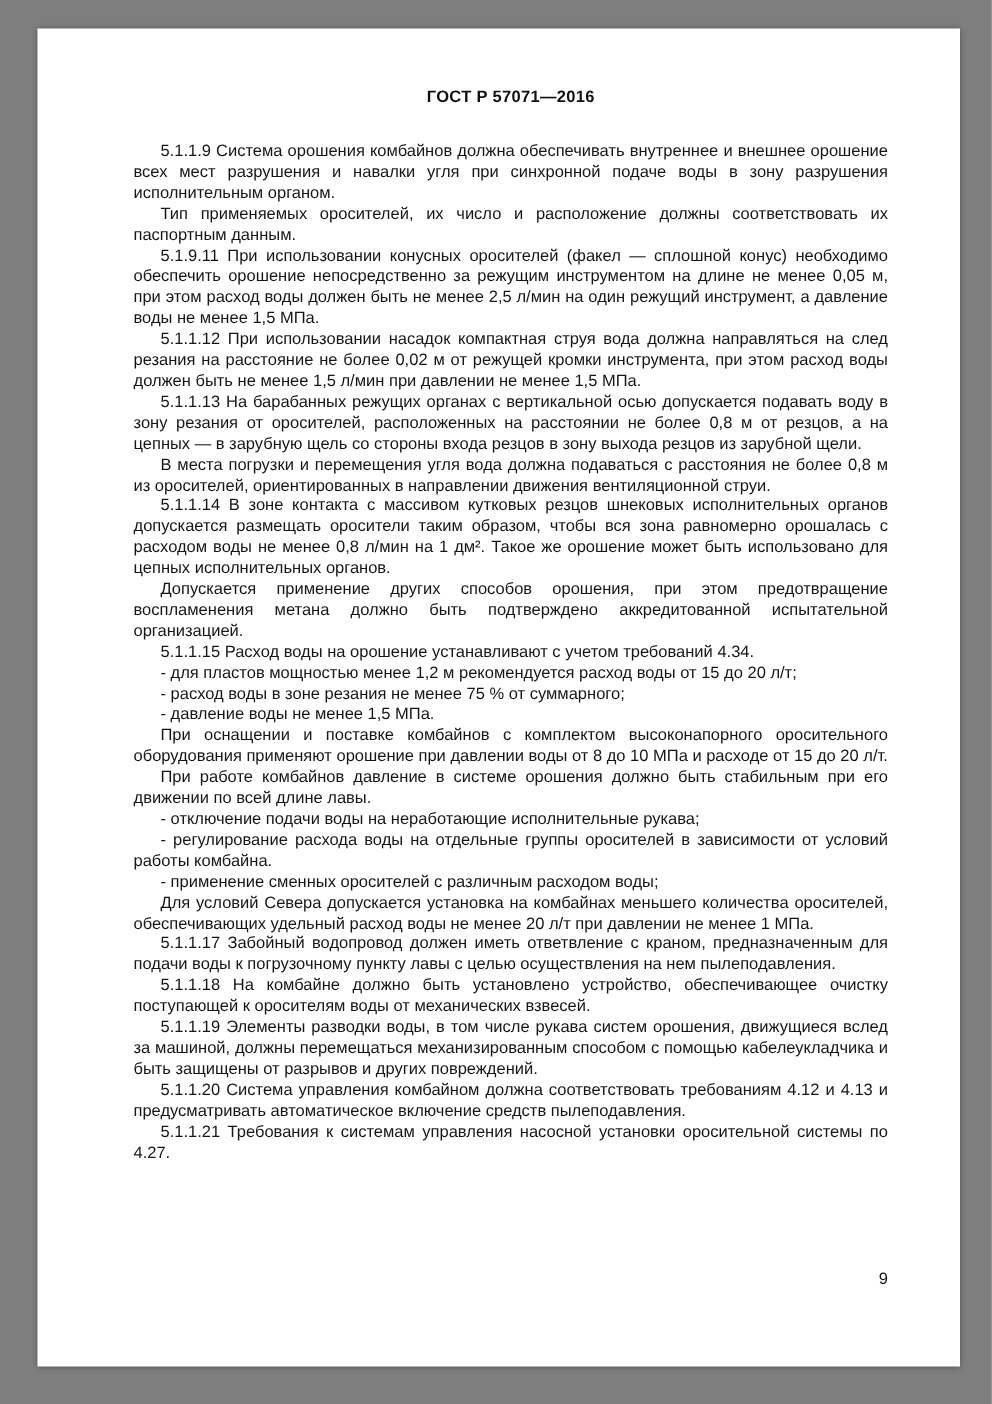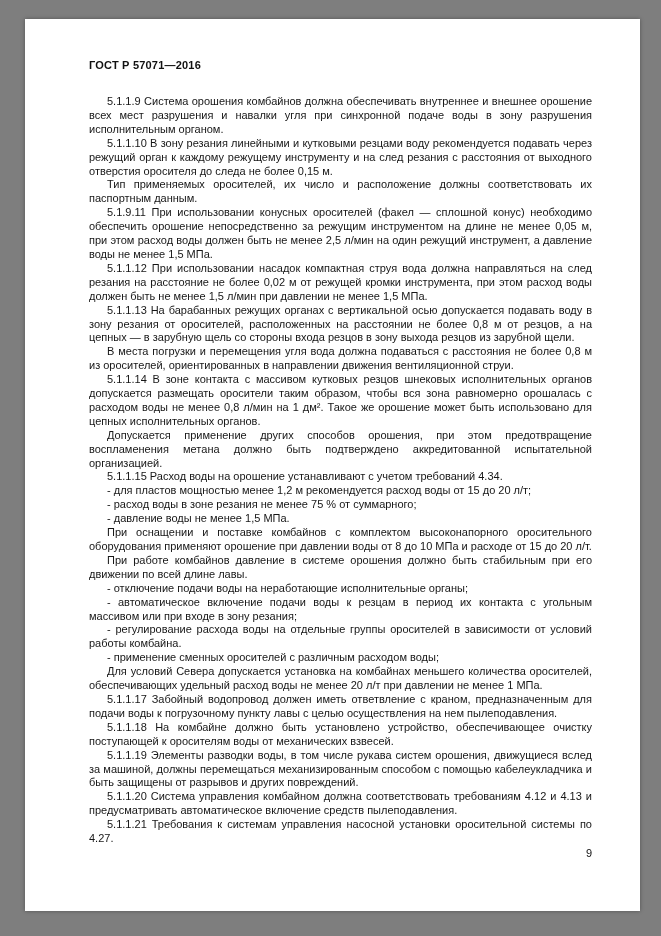--- a/index.html
+++ b/index.html
@@ -20,21 +20,21 @@
     left: 25px;
     top: 19px;
     width: 615px;
     height: 892px;
     background: #ffffff;
     box-sizing: border-box;
     padding: 40px 48px 30px 64px;
     box-shadow: 0 0 4px rgba(0,0,0,0.35);
   }
   .doc-header {
-    text-align: left;
+    text-align: center;
     font-size: 11px;
     font-weight: bold;
     color: #111;
     margin-bottom: 24px;
     letter-spacing: 0.2px;
   }
   .doc-body {
     color: #161616;
   }
   .para {
@@ -56,36 +56,34 @@
 </head>
 <body>
 
 <div class="viewport">
   <div class="page">
     <div class="doc-header">
       <span>ГОСТ Р 57071—2016</span>
     </div>
     <div class="doc-body">
         <p class="para">5.1.1.9 Система орошения комбайнов должна обеспечивать внутреннее и внешнее орошение всех мест разрушения и навалки угля при синхронной подаче воды в зону разрушения исполнительным органом.</p>
-        <p class="para">5.1.1.10 В зону резания линейными и кутковыми резцами воду рекомендуется подавать через режущий орган к каждому режущему инструменту и на след резания с расстояния от выходного отверстия оросителя до следа не более 0,15 м.</p>
         <p class="para">Тип применяемых оросителей, их число и расположение должны соответствовать их паспортным данным.</p>
         <p class="para">5.1.9.11 При использовании конусных оросителей (факел — сплошной конус) необходимо обеспечить орошение непосредственно за режущим инструментом на длине не менее 0,05 м, при этом расход воды должен быть не менее 2,5 л/мин на один режущий инструмент, а давление воды не менее 1,5 МПа.</p>
         <p class="para">5.1.1.12 При использовании насадок компактная струя вода должна направляться на след резания на расстояние не более 0,02 м от режущей кромки инструмента, при этом расход воды должен быть не менее 1,5 л/мин при давлении не менее 1,5 МПа.</p>
         <p class="para">5.1.1.13 На барабанных режущих органах с вертикальной осью допускается подавать воду в зону резания от оросителей, расположенных на расстоянии не более 0,8 м от резцов, а на цепных — в зарубную щель со стороны входа резцов в зону выхода резцов из зарубной щели.</p>
         <p class="para">В места погрузки и перемещения угля вода должна подаваться с расстояния не более 0,8 м из оросителей, ориентированных в направлении движения вентиляционной струи.</p>
         <p class="para">5.1.1.14 В зоне контакта с массивом кутковых резцов шнековых исполнительных органов допускается размещать оросители таким образом, чтобы вся зона равномерно орошалась с расходом воды не менее 0,8 л/мин на 1 дм². Такое же орошение может быть использовано для цепных исполнительных органов.</p>
         <p class="para">Допускается применение других способов орошения, при этом предотвращение воспламенения метана должно быть подтверждено аккредитованной испытательной организацией.</p>
         <p class="para">5.1.1.15 Расход воды на орошение устанавливают с учетом требований 4.34.</p>
         <p class="para">- для пластов мощностью менее 1,2 м рекомендуется расход воды от 15 до 20 л/т;</p>
         <p class="para">- расход воды в зоне резания не менее 75 % от суммарного;</p>
         <p class="para">- давление воды не менее 1,5 МПа.</p>
         <p class="para">При оснащении и поставке комбайнов с комплектом высоконапорного оросительного оборудования применяют орошение при давлении воды от 8 до 10 МПа и расходе от 15 до 20 л/т.</p>
         <p class="para">При работе комбайнов давление в системе орошения должно быть стабильным при его движении по всей длине лавы.</p>
-        <p class="para">- отключение подачи воды на неработающие исполнительные органы;</p>
-        <p class="para">- автоматическое включение подачи воды к резцам в период их контакта с угольным массивом или при входе в зону резания;</p>
+        <p class="para">- отключение подачи воды на неработающие исполнительные рукава;</p>
         <p class="para">- регулирование расхода воды на отдельные группы оросителей в зависимости от условий работы комбайна.</p>
         <p class="para">- применение сменных оросителей с различным расходом воды;</p>
         <p class="para">Для условий Севера допускается установка на комбайнах меньшего количества оросителей, обеспечивающих удельный расход воды не менее 20 л/т при давлении не менее 1 МПа.</p>
         <p class="para">5.1.1.17 Забойный водопровод должен иметь ответвление с краном, предназначенным для подачи воды к погрузочному пункту лавы с целью осуществления на нем пылеподавления.</p>
         <p class="para">5.1.1.18 На комбайне должно быть установлено устройство, обеспечивающее очистку поступающей к оросителям воды от механических взвесей.</p>
         <p class="para">5.1.1.19 Элементы разводки воды, в том числе рукава систем орошения, движущиеся вслед за машиной, должны перемещаться механизированным способом с помощью кабелеукладчика и быть защищены от разрывов и других повреждений.</p>
         <p class="para">5.1.1.20 Система управления комбайном должна соответствовать требованиям 4.12 и 4.13 и предусматривать автоматическое включение средств пылеподавления.</p>
         <p class="para">5.1.1.21 Требования к системам управления насосной установки оросительной системы по 4.27.</p>
       </div>
     <div class="page-number">9</div>

